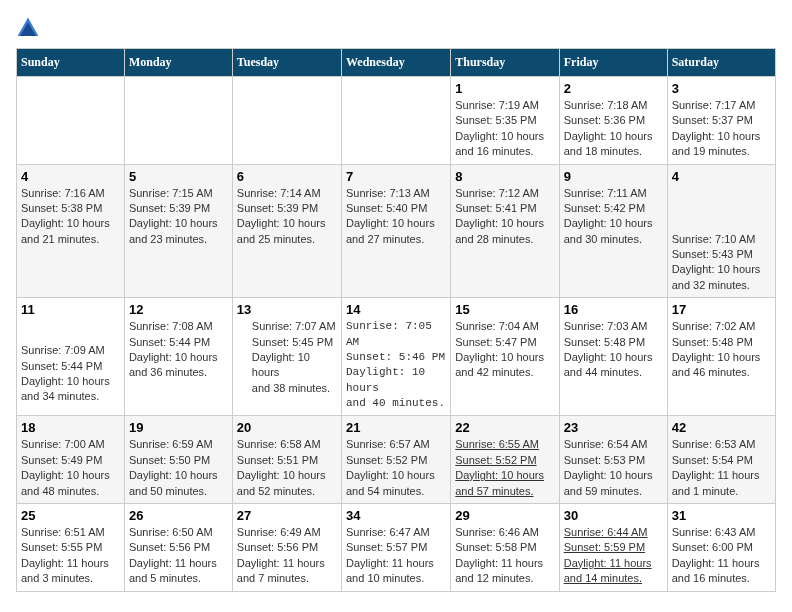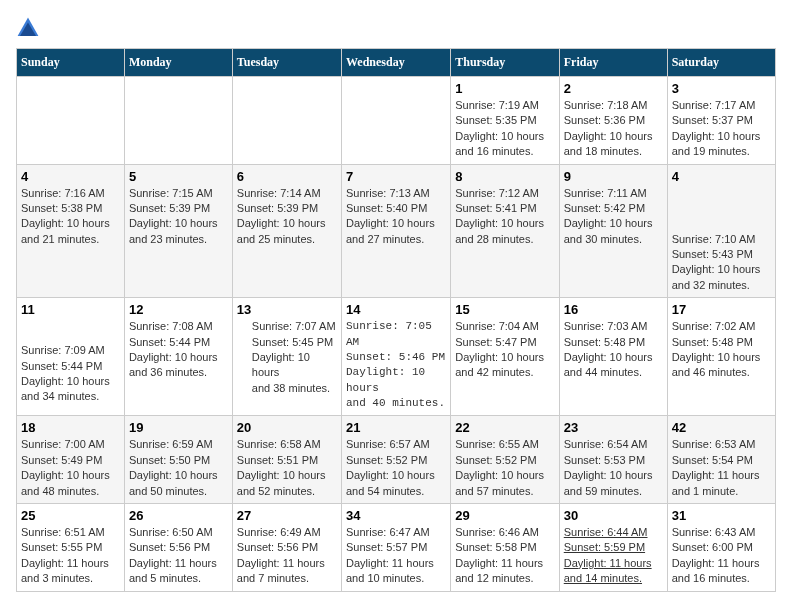--- a/index.html
+++ b/index.html
@@ -268,21 +268,21 @@
         </td>
         <td>
           <span class="day-num">21</span>
           <div class="cell-content" style="white-space: pre-line;">Sunrise: 6:57 AM
 Sunset: 5:52 PM
 Daylight: 10 hours
 and 54 minutes.</div>
         </td>
         <td>
           <span class="day-num">22</span>
-          <div class="cell-content" style="white-space: pre-line;">Sunrise: 6:55 AM
+          <div class="cell-content" style="white-space: pre-line; text-decoration: underline;">Sunrise: 6:55 AM
 Sunset: 5:52 PM
 Daylight: 10 hours
 and 57 minutes.</div>
         </td>
         <td>
           <span class="day-num">23</span>
           <div class="cell-content" style="white-space: pre-line;">Sunrise: 6:54 AM
 Sunset: 5:53 PM
 Daylight: 10 hours
 and 59 minutes.</div>

